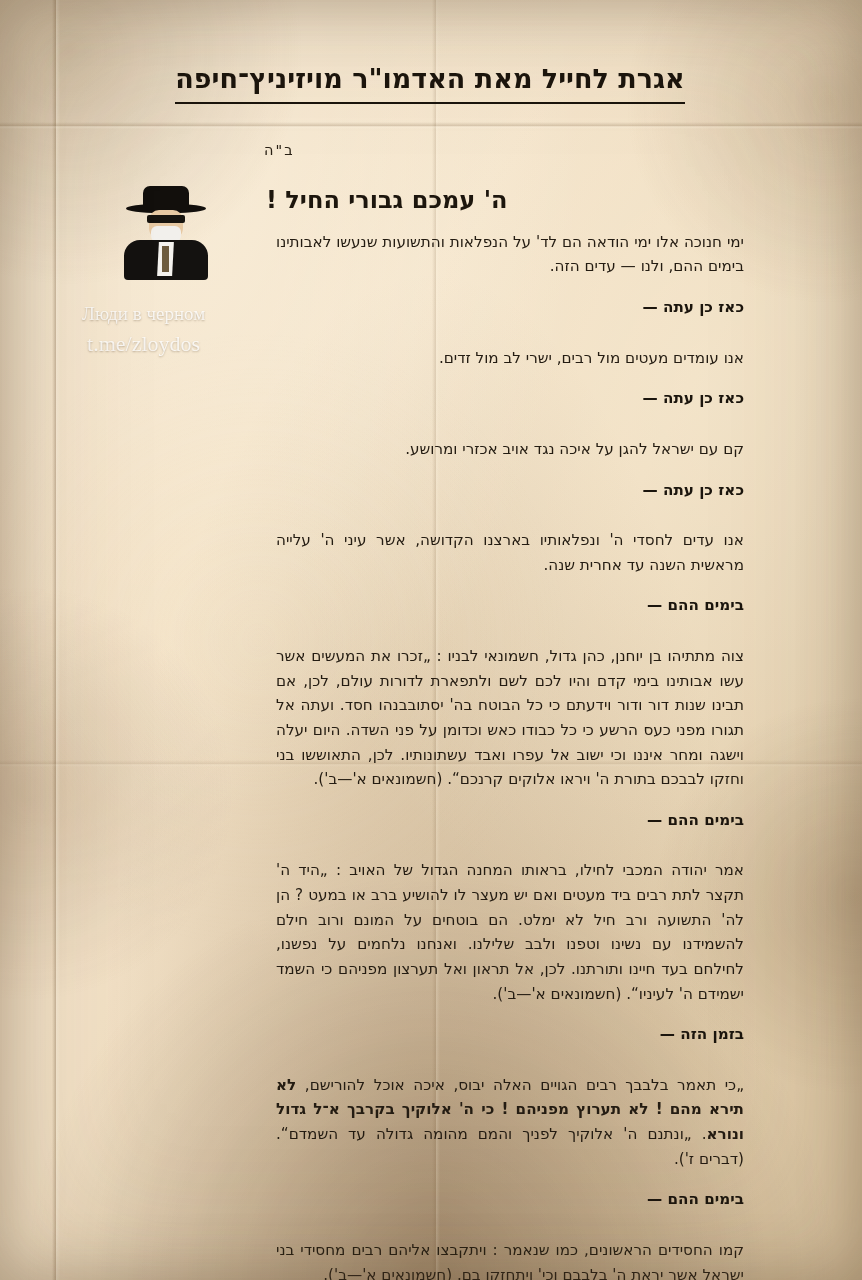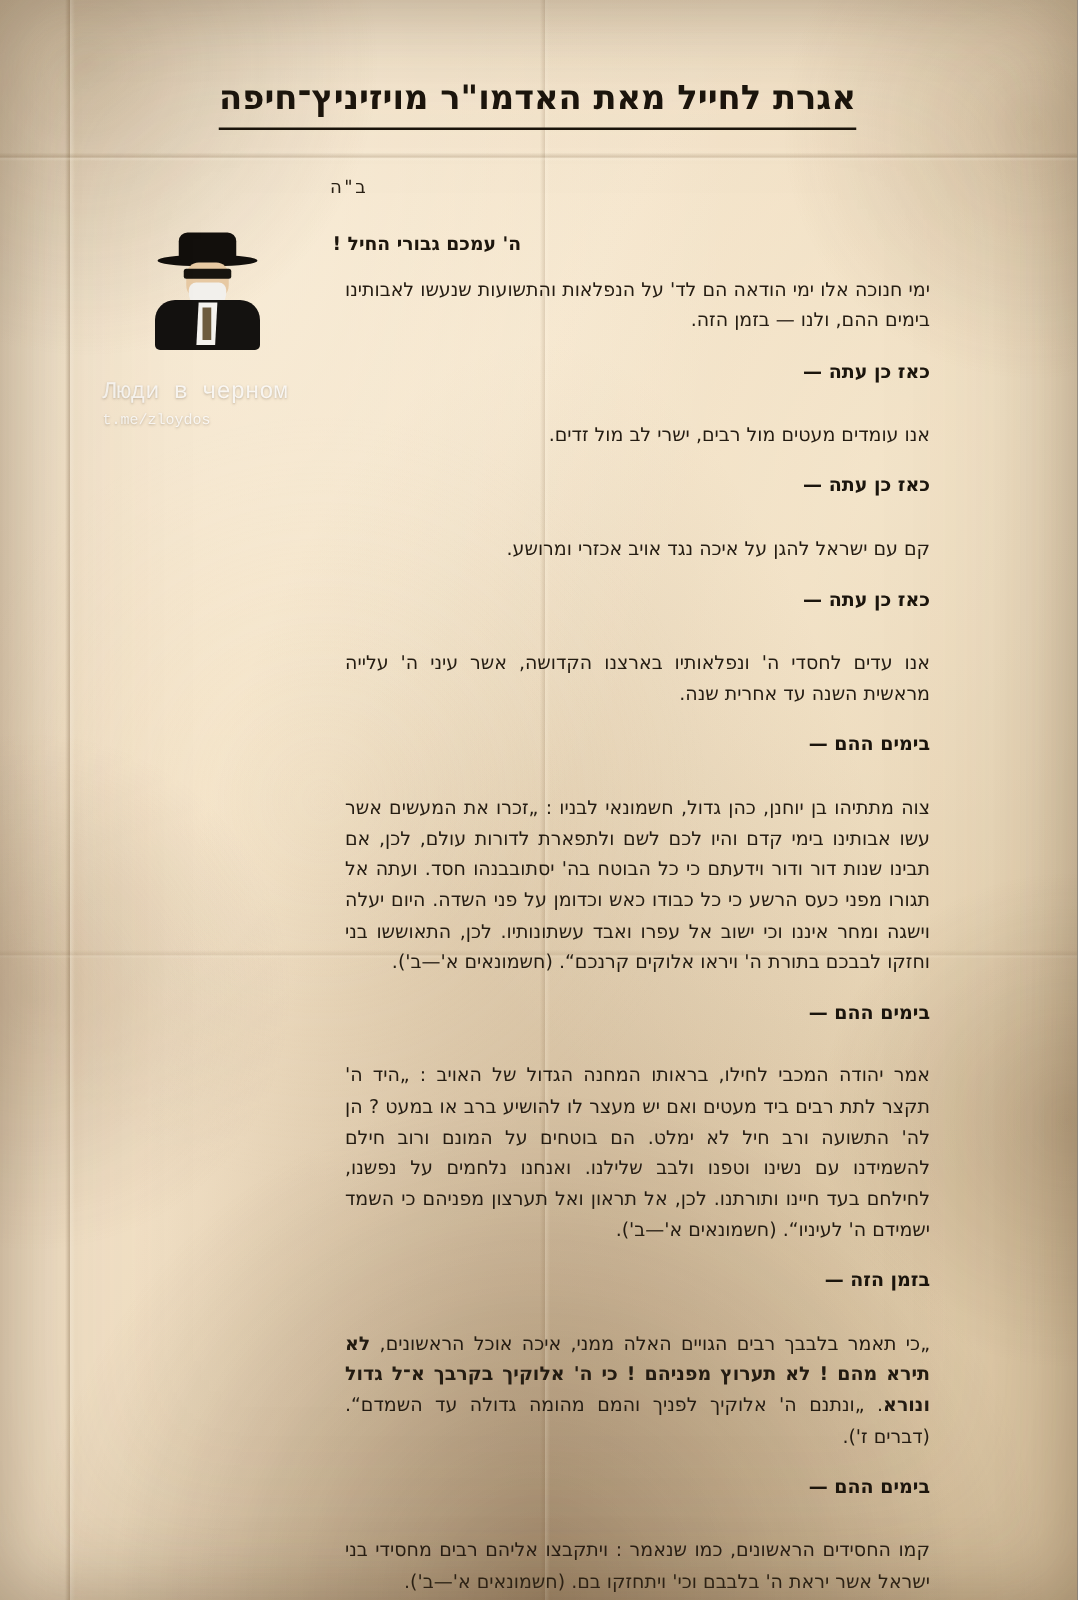--- a/index.html
+++ b/index.html
@@ -90,21 +90,21 @@
     margin-top: 38px;
     text-align: left;
     padding-left: 148px;
     font-size: 14.5px;
     letter-spacing: 2px;
     color: #2a2115;
   }
 
   .salutation {
     margin-top: 28px;
-    font-size: 15px;
+    font-size: 24px;
     font-weight: bold;
     text-align: left;
     padding-left: 150px;
     color: #1d160d;
   }
 
   .body-col {
     margin: 0 0 0 auto;
     width: 468px;
     text-align: justify;
@@ -195,25 +195,26 @@
   }
 
   
   .watermark {
     position: absolute;
     left: 82px;
     top: 300px;
     color: rgba(255,255,255,0.82);
     font-size: 19px;
     line-height: 1.45;
+    text-align: center;
     direction: ltr;
     text-shadow: 0 1px 2px rgba(90,70,45,0.35);
-    font-family: Liberation Mono, monospace;
-  }
-  .watermark .wm2 { font-size: 12px; }
+    font-family: Liberation Serif, serif;
+  }
+  .watermark .wm2 { font-size: 22px; }
 </style>
 </head>
 <body>
 
 <div class="page">
 
   <div class="stains"></div>
   <div class="fold f1"></div>
   <div class="fold f2"></div>
   <div class="crease-h c1"></div>
@@ -224,40 +225,40 @@
     <div class="title-wrap">
       <div class="doc-title">אגרת לחייל מאת האדמו"ר מויזיניץ־חיפה</div>
     </div>
 
     <div class="bsd">ב"ה</div>
 
     <div class="salutation">ה' עמכם גבורי החיל !</div>
 
     <div class="body-col">
 
-      <div class="para first">ימי חנוכה אלו ימי הודאה הם לד' על הנפלאות והתשועות שנעשו לאבותינו בימים ההם, ולנו — בזמן הזה.</div>
+      <div class="para first">ימי חנוכה אלו ימי הודאה הם לד' על הנפלאות והתשועות שנעשו לאבותינו בימים ההם, ולנו — עדים הזה.</div>
 
       <div class="heading">כאז כן עתה —</div>
       <div class="para">אנו עומדים מעטים מול רבים, ישרי לב מול זדים.</div>
 
       <div class="heading">כאז כן עתה —</div>
       <div class="para">קם עם ישראל להגן על איכה נגד אויב אכזרי ומרושע.</div>
 
       <div class="heading">כאז כן עתה —</div>
       <div class="para">אנו עדים לחסדי ה' ונפלאותיו בארצנו הקדושה, אשר עיני ה' עלייה מראשית השנה עד אחרית שנה.</div>
 
       <div class="heading">בימים ההם —</div>
       <div class="para">צוה מתתיהו בן יוחנן, כהן גדול, חשמונאי לבניו : „זכרו את המעשים אשר עשו אבותינו בימי קדם והיו לכם לשם ולתפארת לדורות עולם, לכן, אם תבינו שנות דור ודור וידעתם כי כל הבוטח בה' יסתובבנהו חסד. ועתה אל תגורו מפני כעס הרשע כי כל כבודו כאש וכדומן על פני השדה. היום יעלה וישגה ומחר איננו וכי ישוב אל עפרו ואבד עשתונותיו. לכן, התאוששו בני וחזקו לבבכם בתורת ה' ויראו אלוקים קרנכם“. (חשמונאים א'—ב').</div>
 
       <div class="heading">בימים ההם —</div>
       <div class="para">אמר יהודה המכבי לחילו, בראותו המחנה הגדול של האויב : „היד ה' תקצר לתת רבים ביד מעטים ואם יש מעצר לו להושיע ברב או במעט ? הן לה' התשועה ורב חיל לא ימלט. הם בוטחים על המונם ורוב חילם להשמידנו עם נשינו וטפנו ולבב שלילנו. ואנחנו נלחמים על נפשנו, לחילחם בעד חיינו ותורתנו. לכן, אל תראון ואל תערצון מפניהם כי השמד ישמידם ה' לעיניו“. (חשמונאים א'—ב').</div>
 
       <div class="heading">בזמן הזה —</div>
 
-      <div class="para"><span>„כי תאמר בלבבך רבים הגויים האלה ממני, איכה אוכל הראשונים, </span><span class="bold-inline">לא תירא מהם ! לא תערוץ מפניהם ! כי ה' אלוקיך בקרבך א־ל גדול ונורא</span><span>. „ונתנם ה' אלוקיך לפניך והמם מהומה גדולה עד השמדם“. (דברים ז').</span></div>
+      <div class="para"><span>„כי תאמר בלבבך רבים הגויים האלה יבוס, איכה אוכל להורישם, </span><span class="bold-inline">לא תירא מהם ! לא תערוץ מפניהם ! כי ה' אלוקיך בקרבך א־ל גדול ונורא</span><span>. „ונתנם ה' אלוקיך לפניך והמם מהומה גדולה עד השמדם“. (דברים ז').</span></div>
 
       <div class="heading">בימים ההם —</div>
       <div class="para">קמו החסידים הראשונים, כמו שנאמר : ויתקבצו אליהם רבים מחסידי בני ישראל אשר יראת ה' בלבבם וכי' ויתחזקו בם. (חשמונאים א'—ב').</div>
 
     </div>
 
   </div>
 
   <div class="figure">
     <div class="fig-hat-brim"></div>

